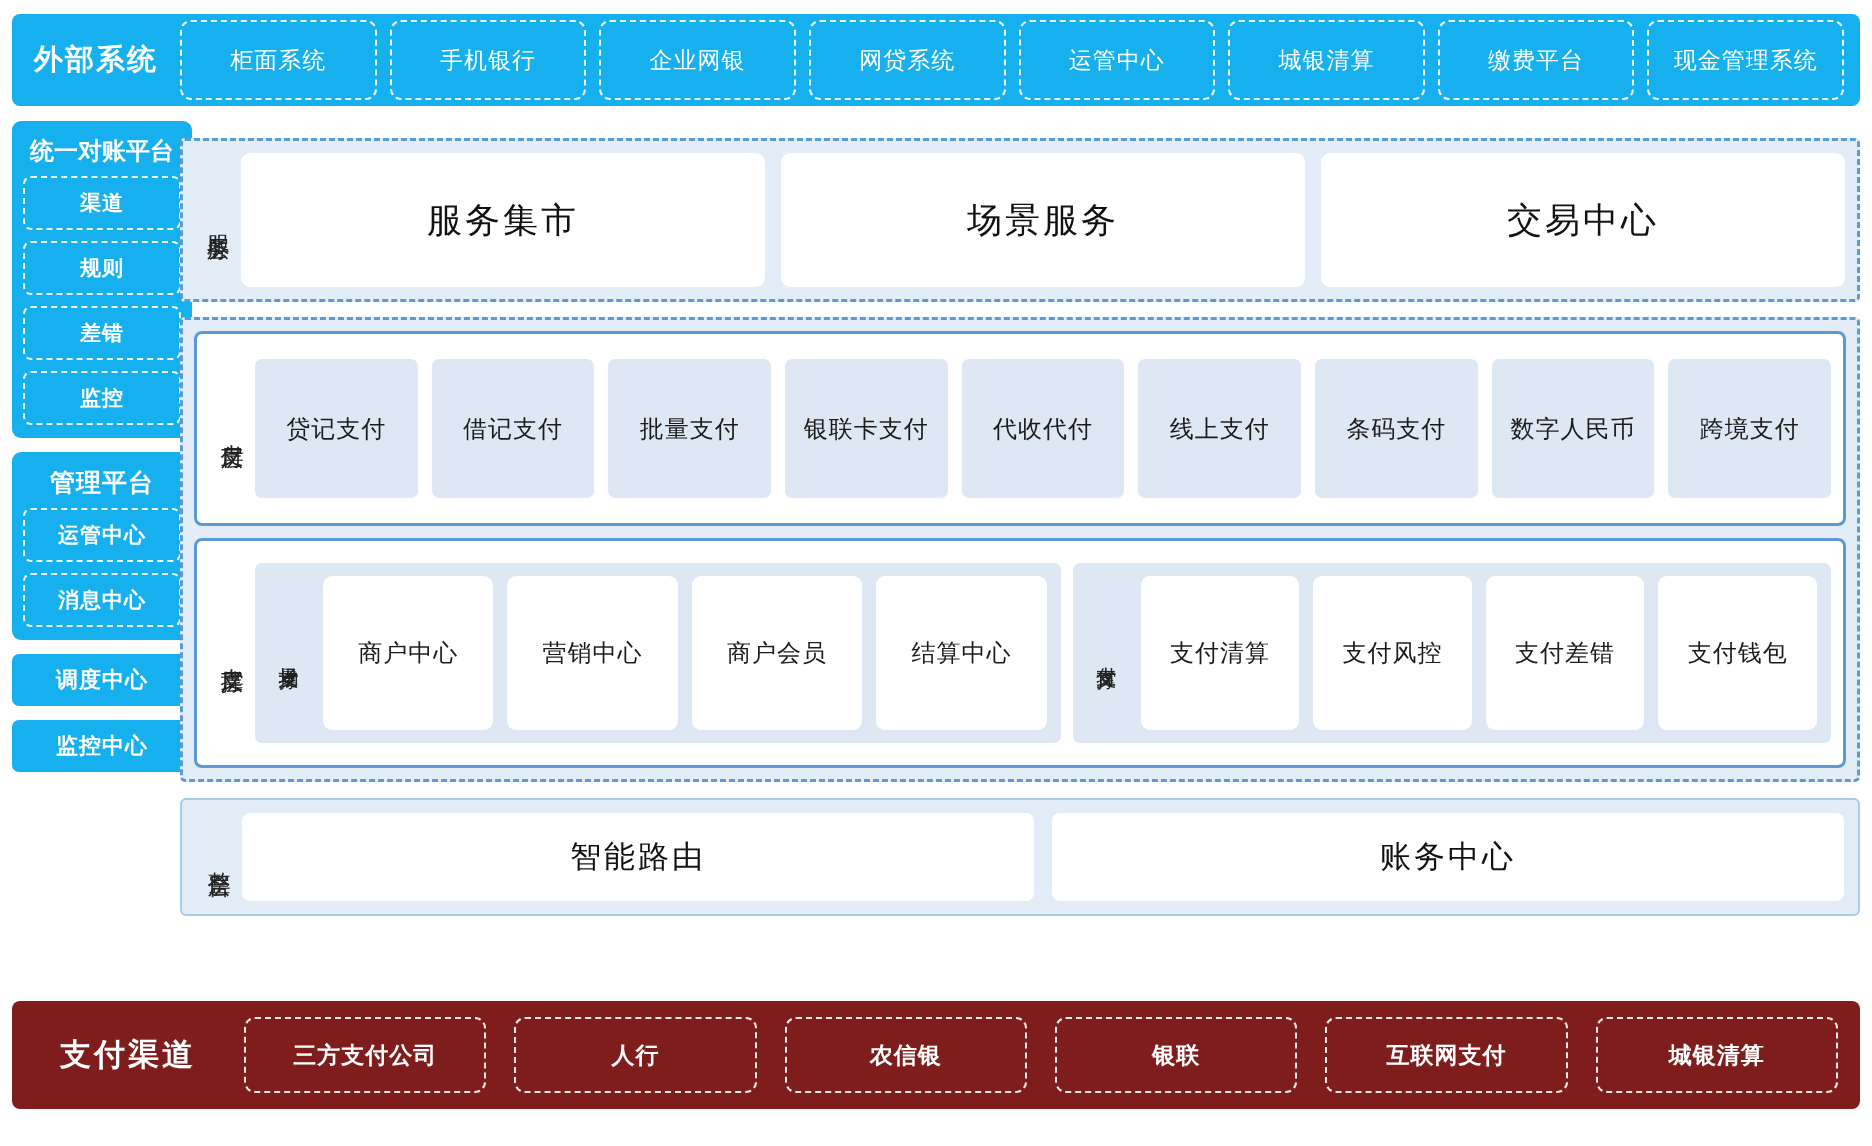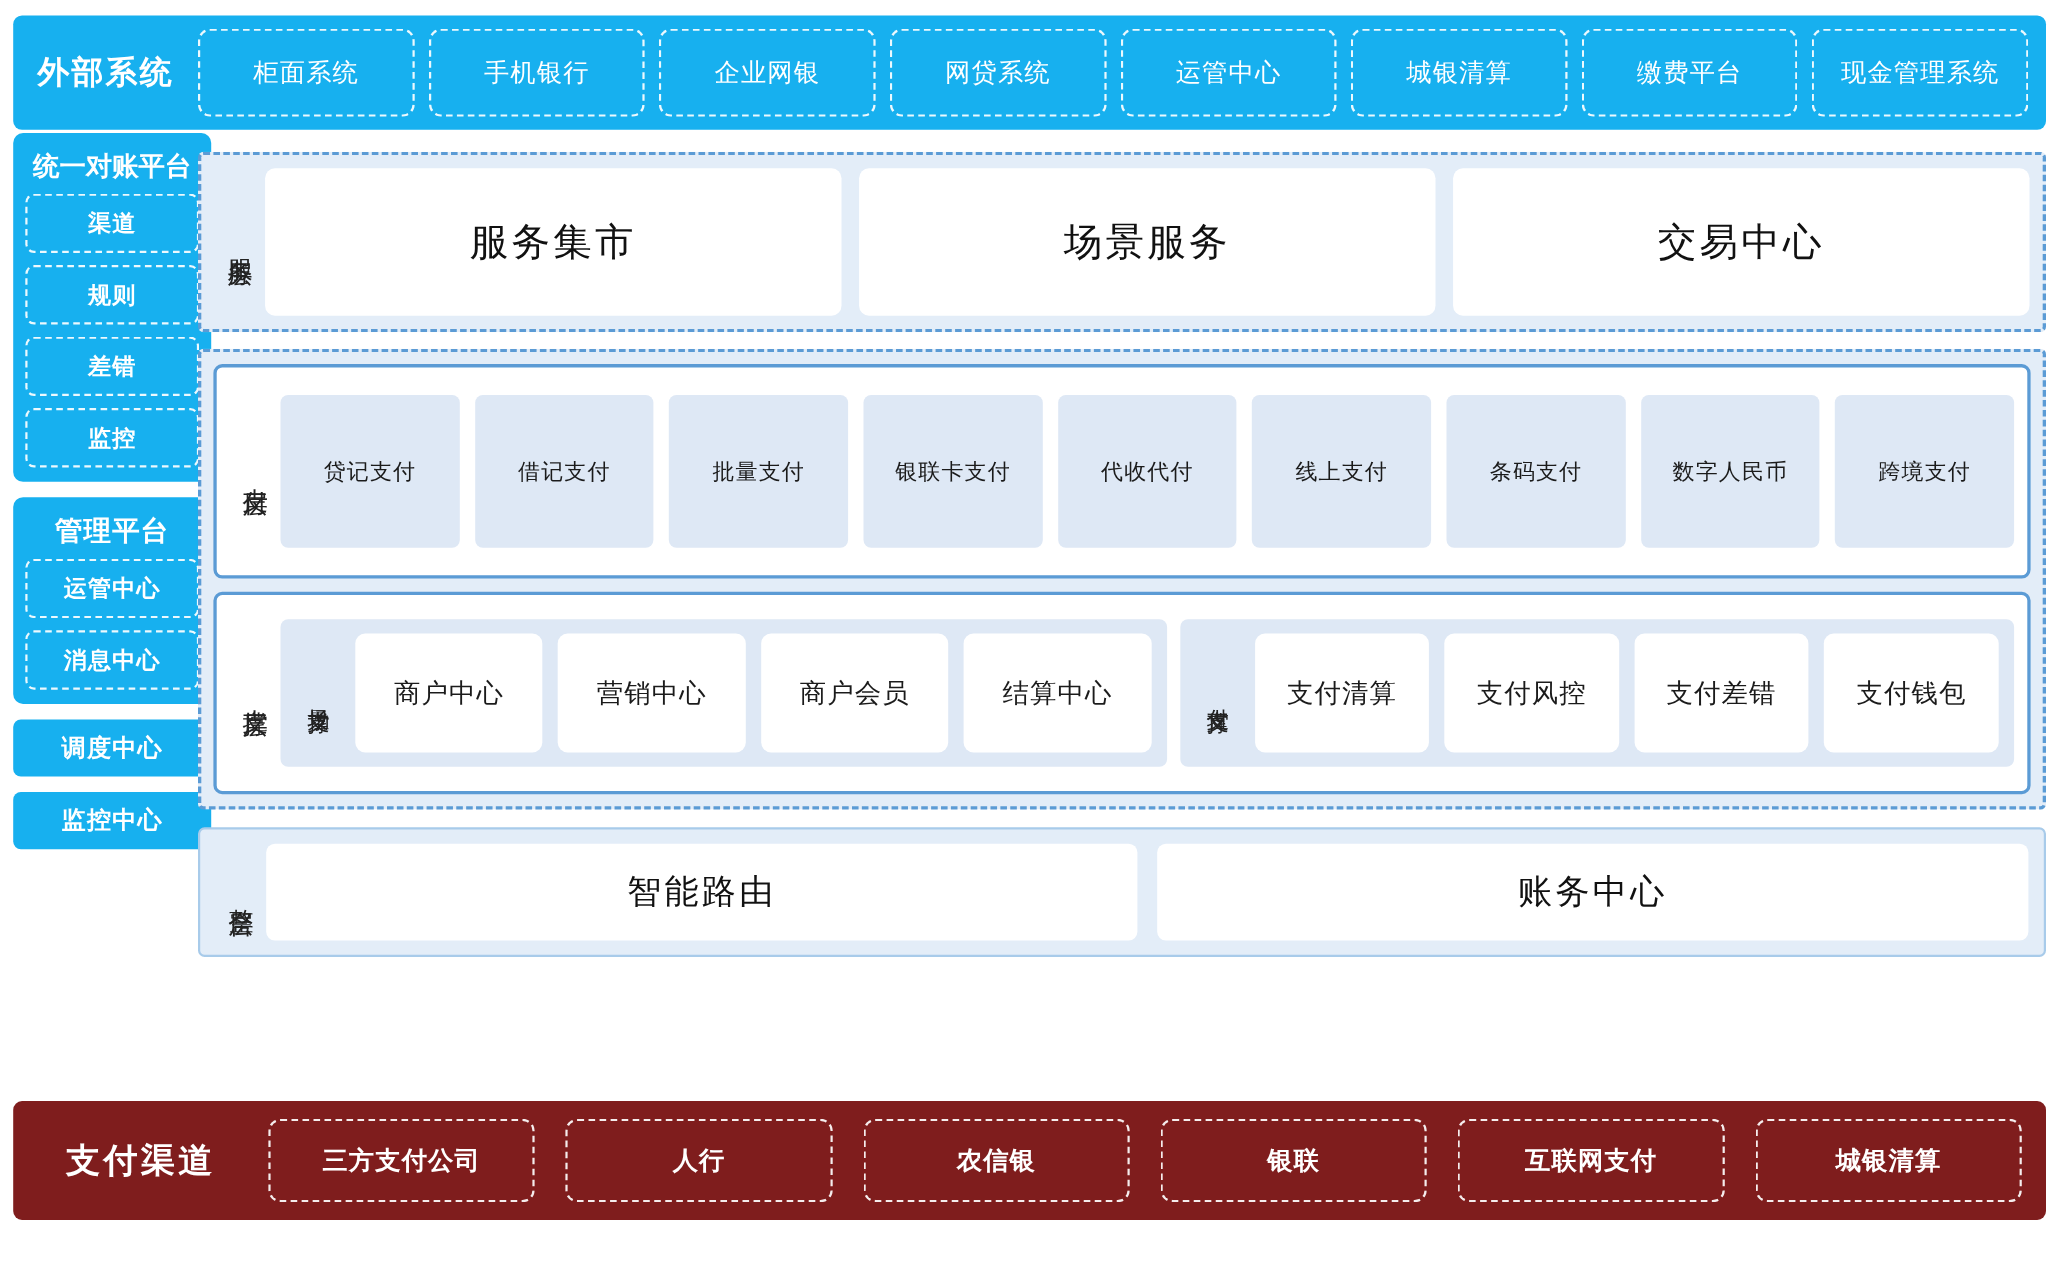--- a/index.html
+++ b/index.html
@@ -7,21 +7,21 @@
     width: 1872px; height: 1146px;
     background: #ffffff;
     font-family: "Liberation Sans", "DejaVu Sans", sans-serif;
     overflow: hidden;
   }
   .page { position: relative; width: 1872px; height: 1146px; background:#fff; }
 
   
   .top-bar {
     position: absolute; left: 12px; top: 14px;
-    width: 1848px; height: 104px;
+    width: 1848px; height: 92px;
     background: #17B0EF; border-radius: 8px;
     display: flex; align-items: center; padding: 0 10px 0 0;
   }
   .bar-title {
     color: #fff; font-size: 29px; font-weight: 700;
     letter-spacing: 2px;
     width: 168px; text-align: center; flex: 0 0 168px;
   }
   .top-items { display: flex; flex: 1; gap: 13px; padding-right: 6px; }
   .top-chip {
@@ -85,27 +85,27 @@
     display:flex; align-items:center; justify-content:center;
     font-size: 35px; color:#111; letter-spacing: 3px;
   }
 
   
   .solid-row {
     border: 3px solid #5B9BD5; background:#fff; border-radius: 8px;
     display:flex; align-items:stretch; padding: 10px 12px;
   }
   .pay-row { height: 195px; }
-  .sup-row { height: 184px; }
+  .sup-row { height: 230px; }
 
   .pay-boxes { display:flex; flex:1; gap: 14px; padding: 15px 0; }
   .pay-box {
     flex:1; background:#DEE8F5; border-radius: 7px;
     display:flex; align-items:center; justify-content:center;
-    font-size: 20px; color:#1b1b1b; letter-spacing:1px;
+    font-size: 24px; color:#1b1b1b; letter-spacing:1px;
   }
 
   .sup-groups { display:flex; flex:1; gap: 12px; padding: 12px 0; }
   .sup-group {
     background:#DEE8F5; border-radius: 7px;
     display:flex; align-items:stretch; padding: 13px 14px; gap: 14px;
   }
   .sup-group.left { flex: 0 0 calc(51.5% - 6px); }
   .sup-group.right { flex: 1; }
   .sup-box {

